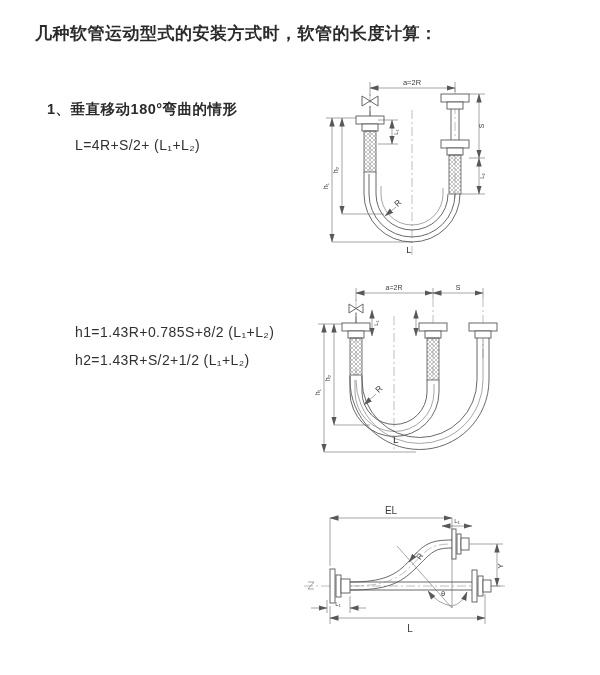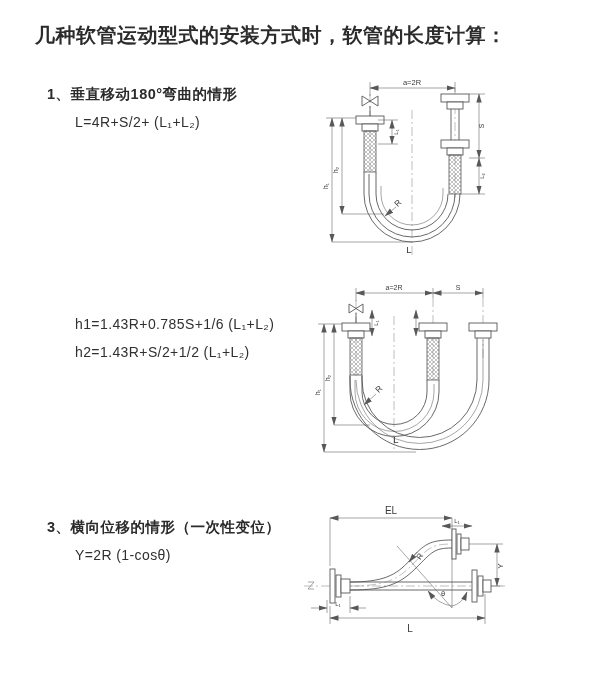--- a/index.html
+++ b/index.html
@@ -3,65 +3,63 @@
 <meta charset="utf-8">
 <style>
   html,body{margin:0;padding:0;}
   body{
     width:600px;height:675px;position:relative;overflow:hidden;
     background:#ffffff;color:#2b2b2b;
     font-family:"Liberation Sans","DejaVu Sans",sans-serif;
   }
   .doc-title{
     position:absolute;left:35px;top:22px;
-    font-size:20px;font-weight:bold;letter-spacing:0.5px;text-align:center;
+    font-size:17px;font-weight:bold;letter-spacing:0.5px;text-align:center;
   }
   .section{position:absolute;left:0;width:100%;}
   .sec-heading{
     margin-left:47px;font-size:14.5px;font-weight:bold;
     letter-spacing:0.5px;line-height:16px;
   }
-  .formulas{margin-left:75px;margin-top:6px;}
+  .formulas{margin-left:75px;margin-top:14px;}
   .formula{
     font-size:14px;line-height:28px;letter-spacing:0.4px;
     white-space:pre;color:#303030;
   }
   svg{position:absolute;}
   svg text{
     font-family:"Liberation Sans","DejaVu Sans",sans-serif;
     fill:#3a3a3a;
   }
   .dln{stroke:#585858;stroke-width:0.9;fill:none;}
   .thin{stroke:#6a6a6a;stroke-width:0.6;fill:none;}
   .cl{stroke:#8a8a8a;stroke-width:0.55;fill:none;stroke-dasharray:9 3 2 3;}
   .fl{fill:#ffffff;stroke:#585858;stroke-width:0.9;}
 </style>
 </head>
 <body>
 
 <div class="doc-title">几种软管运动型式的安装方式时，软管的长度计算：</div>
 
-<div class="section" style="top:86px">
+<div class="section" style="top:101px">
   <div class="sec-heading">1、垂直移动180°弯曲的情形</div>
   <div class="formulas">
     <div class="formula">L=4R+S/2+ (L₁+L₂)</div>
   </div>
 </div>
 
 <div class="section" style="top:304px">
   <div class="formulas">
-    <div class="formula">h1=1.43R+0.785S+1/6 (L₁+L₂)</div>
+    <div class="formula">h1=1.43R+0.785S+8/2 (L₁+L₂)</div>
     <div class="formula">h2=1.43R+S/2+1/2 (L₁+L₂)</div>
   </div>
 </div>
 
 <div class="section" style="top:519px">
-  <div class="sec-heading">3、横向位移的情形（一次性变位）</div>
   <div class="formulas">
-    <div class="formula">Y=2R (1-cosθ)</div>
   </div>
 </div>
 
 <svg style="left:312px;top:74px" width="288" height="196" viewBox="0 0 288 196">
   <defs>
     <marker id="m1e" markerWidth="10" markerHeight="7" refX="8.5" refY="3.5" orient="auto" markerUnits="userSpaceOnUse">
       <path d="M0,0.8 L9,3.5 L0,6.2 Z" fill="#585858"></path>
     </marker>
     <marker id="m1s" markerWidth="10" markerHeight="7" refX="0.5" refY="3.5" orient="auto" markerUnits="userSpaceOnUse">
       <path d="M9,0.8 L0,3.5 L9,6.2 Z" fill="#585858"></path>

